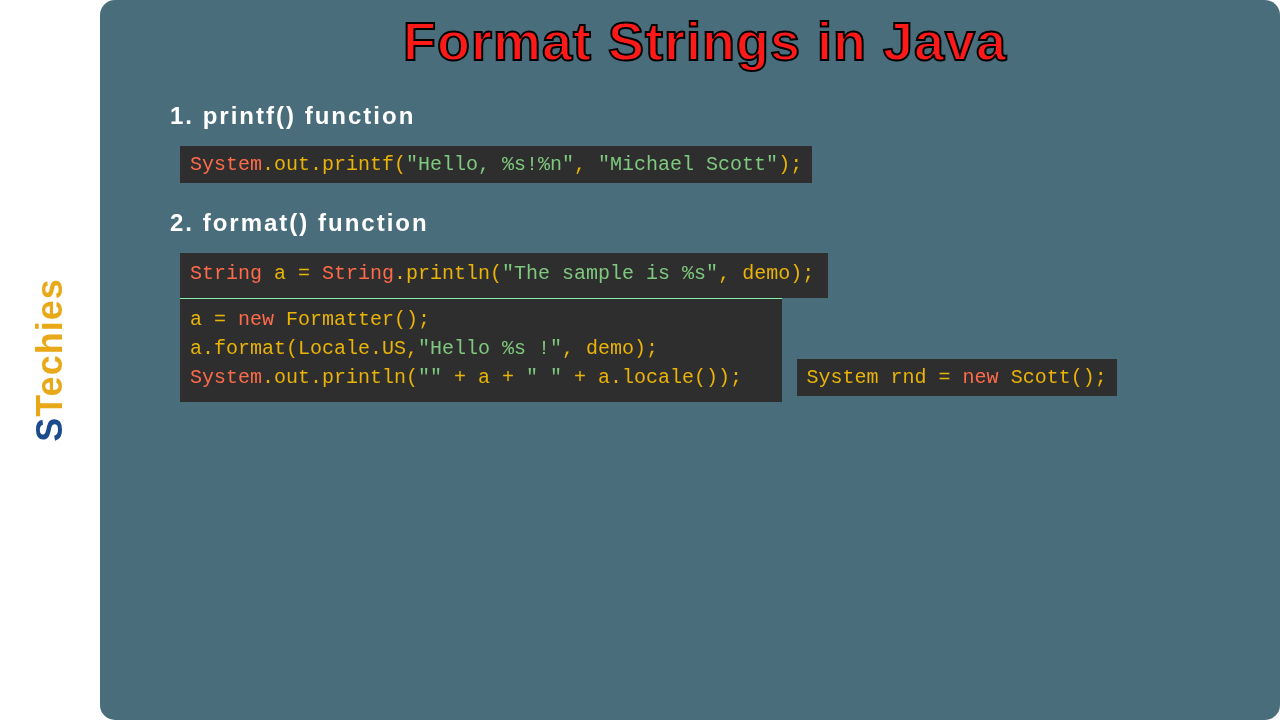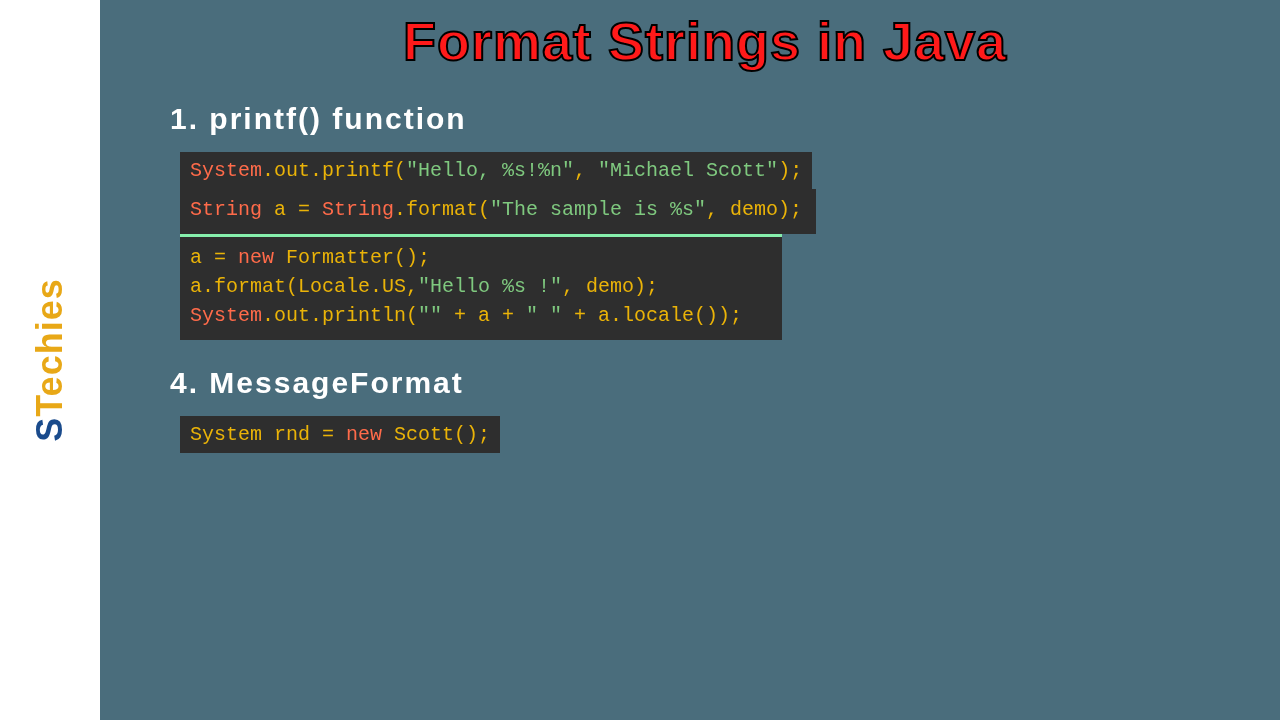--- a/index.html
+++ b/index.html
@@ -26,54 +26,55 @@
     letter-spacing: 1px;
   }
   .logo .s1 { color: #1a4b8c; }
   .logo .rest { color: #e8a817; }
   .main {
     flex: 1;
     height: 720px;
     background: #4a6d7c;
     padding: 10px 40px 20px 70px;
     color: #ffffff;
+    border-radius: 15px;
   }
   .title {
     color: #ff1a1a;
     font-size: 54px;
     font-weight: 900;
     text-align: center;
     -webkit-text-stroke: 2px #000000;
     letter-spacing: 1px;
     margin-bottom: 30px;
     font-family: Arial Black, Arial, sans-serif;
   }
   .section-heading {
     color: #ffffff;
-    font-size: 30px;
+    font-size: 24px;
     font-weight: bold;
     letter-spacing: 2px;
     margin-top: 26px;
     margin-bottom: 16px;
   }
   .section-heading.first { margin-top: 10px; }
   .code-block {
     background: #2e2e2e;
     display: inline-block;
     padding: 4px 10px;
     font-family: Consolas, "Courier New", monospace;
     font-size: 20px;
     line-height: 1.45;
     color: #d0d0d0;
     white-space: pre;
     margin-left: 10px;
   }
   .code-block.wide { padding: 6px 14px 10px 10px; }
   .code-block.wtop {
-    border-top: 3px solid #86efac;
+    border-top: 1px solid #86efac;
     padding: 6px 40px 10px 10px;
   }
   .tok-type   { color: #ff6b4a; font-family: Liberation Mono, monospace; }
   .tok-key    { color: #ff6b4a; }
   .tok-str    { color: #7fc97f; }
   .tok-ident  { color: #eab308; }
 </style>
 </head>
 <body>
 
@@ -84,23 +85,23 @@
 </div>
 
 <div class="main">
   <h1 class="title">Format Strings in Java</h1>
 
   
   <h2 class="section-heading first">1. printf() function</h2>
   <div class="code-block"><span class="tok-type">System</span><span class="tok-ident">.out.printf(</span><span class="tok-str">"Hello, %s!%n"</span><span class="tok-ident">, </span><span class="tok-str">"Michael Scott"</span><span class="tok-ident">);</span></div>
 
   
-  <div class="code-block wide"><span class="tok-type">String</span><span class="tok-ident"> a = </span><span class="tok-type">String</span><span class="tok-ident">.format(</span><span class="tok-str">"The sample is %s"</span><span class="tok-ident">, demo);</span></div>
+  <h2 class="section-heading">2. format() function</h2>
+  <div class="code-block wide"><span class="tok-type">String</span><span class="tok-ident"> a = </span><span class="tok-type">String</span><span class="tok-ident">.println(</span><span class="tok-str">"The sample is %s"</span><span class="tok-ident">, demo);</span></div>
 
   
   <div class="code-block wtop"><span class="tok-ident">a = </span><span class="tok-key">new</span><span class="tok-ident"> Formatter();</span>
 <span class="tok-ident">a.format(Locale.US,</span><span class="tok-str">"Hello %s !"</span><span class="tok-ident">, demo);</span>
 <span class="tok-type">System</span><span class="tok-ident">.out.println(</span><span class="tok-str">""</span><span class="tok-ident"> + a + </span><span class="tok-str">" "</span><span class="tok-ident"> + a.locale());</span></div>
 
   
-  <h2 class="section-heading">4. MessageFormat</h2>
   <div class="code-block"><span class="tok-ident">System rnd = </span><span class="tok-key">new</span><span class="tok-ident"> Scott();</span></div>
 </div>
 
 </body></html>

